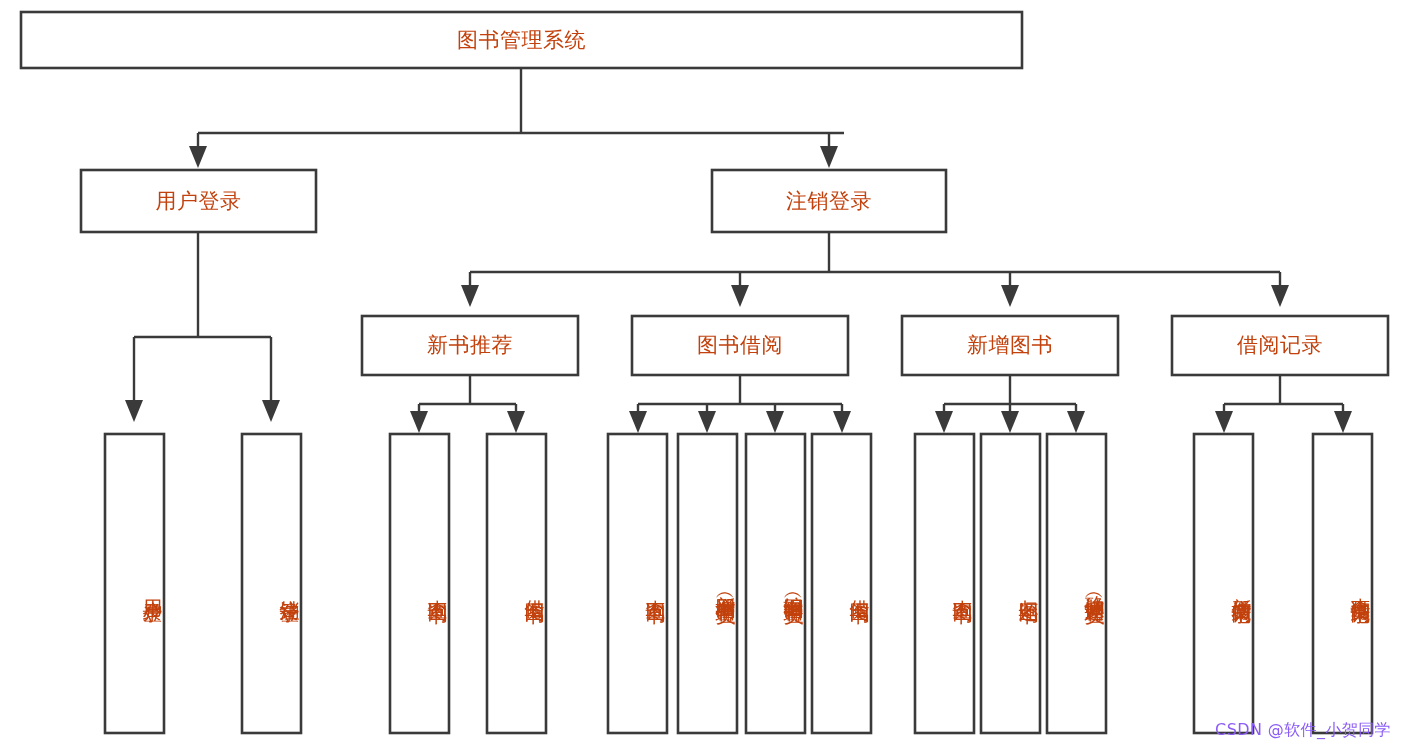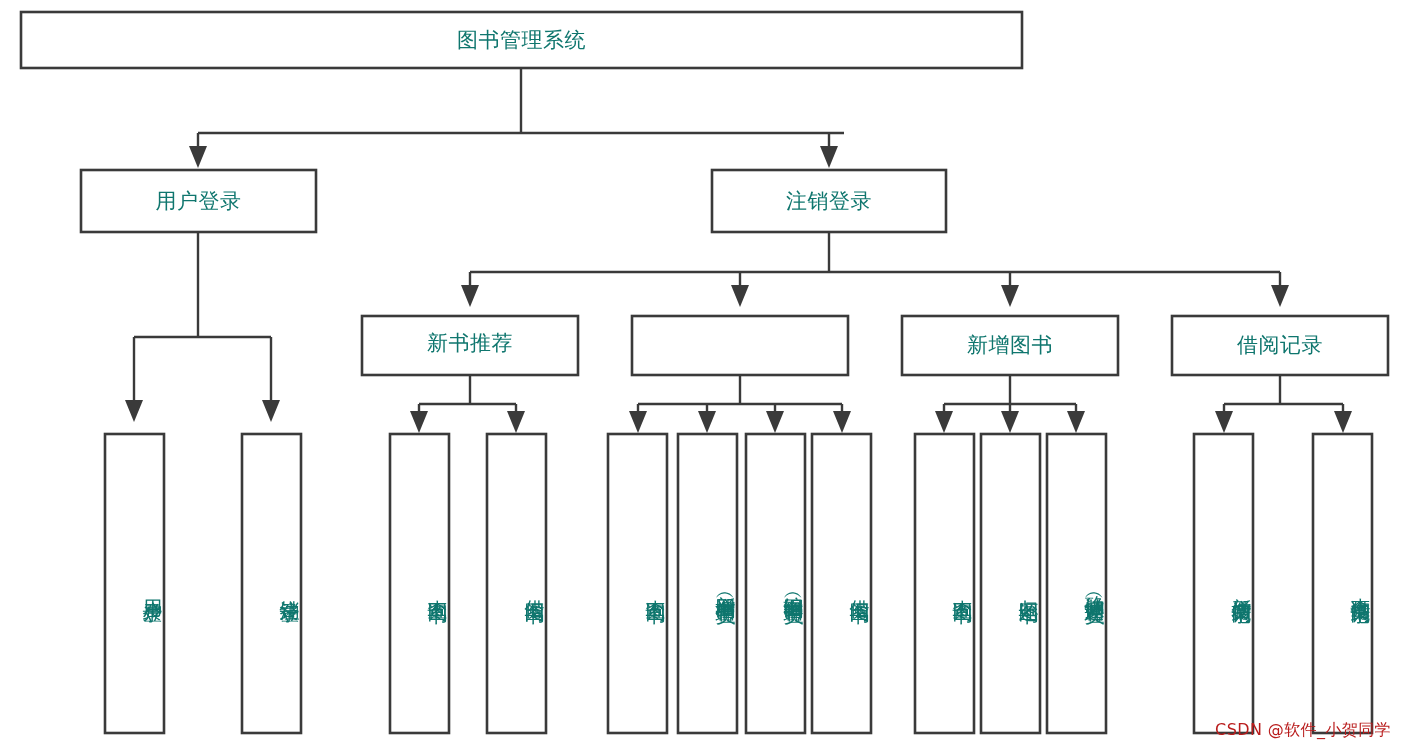--- a/index.html
+++ b/index.html
@@ -42,21 +42,21 @@
   }
   .arrow-head {
     fill: #3a3a3a;
     stroke: none;
   }
   .node-label {
     position: absolute;
     display: flex;
     align-items: center;
     justify-content: center;
-    color: #0f766e;
+    color: #c2410c;
     font-family: "DejaVu Sans", "Liberation Sans", sans-serif;
     pointer-events: none;
     text-align: center;
     box-sizing: border-box;
   }
   .node-label.horizontal {
     font-size: 21px;
     letter-spacing: 0.5px;
     line-height: 1.15;
   }
@@ -67,21 +67,21 @@
     line-height: 1.18;
     letter-spacing: 1.5px;
     align-items: flex-start;
     padding-top: 6px;
   }
   .watermark {
     position: absolute;
     right: 14px;
     bottom: 6px;
     font-size: 16px;
-    color: #b91c1c;
+    color: #8b5cf6;
     font-family: "DejaVu Sans", "Liberation Sans", sans-serif;
     letter-spacing: 0.4px;
     white-space: nowrap;
     pointer-events: none;
   }
 </style>
 </head>
 <body>
 
 <div id="diagram-root">
@@ -233,22 +233,23 @@
     <rect class="node-box" x="1194" y="434" width="59" height="299"></rect>
     <rect class="node-box" x="1313" y="434" width="59" height="299"></rect>
   </svg>
 
   <div class="node-label horizontal" style="left:21px; top:12px; width:1001px; height:56px;">图书管理系统</div>
 
   <div class="node-label horizontal" style="left:81px; top:170px; width:235px; height:62px;">用户登录</div>
 
   <div class="node-label horizontal" style="left:712px; top:170px; width:234px; height:62px;">注销登录</div>
 
-  <div class="node-label horizontal" style="left:362px; top:316px; width:216px; height:59px;font-family:Liberation Mono, monospace;">新书推荐</div>
-
+  <div class="node-label horizontal" style="left:362px; top:316px; width:216px; height:59px;">新书推荐</div>
+
+  <div class="node-label horizontal" style="left:632px; top:316px; width:216px; height:59px;">图书借阅</div>
 
   <div class="node-label horizontal" style="left:902px; top:316px; width:216px; height:59px;">新增图书</div>
 
   <div class="node-label horizontal" style="left:1172px; top:316px; width:216px; height:59px;">借阅记录</div>
 
   <div class="node-label vertical" style="left:105px; top:434px; width:59px; height:299px;">用户登录</div>
 
   <div class="node-label vertical" style="left:242px; top:434px; width:59px; height:299px;">注销登录</div>
 
   <div class="node-label vertical" style="left:390px; top:434px; width:59px; height:299px;">查询图书</div>

